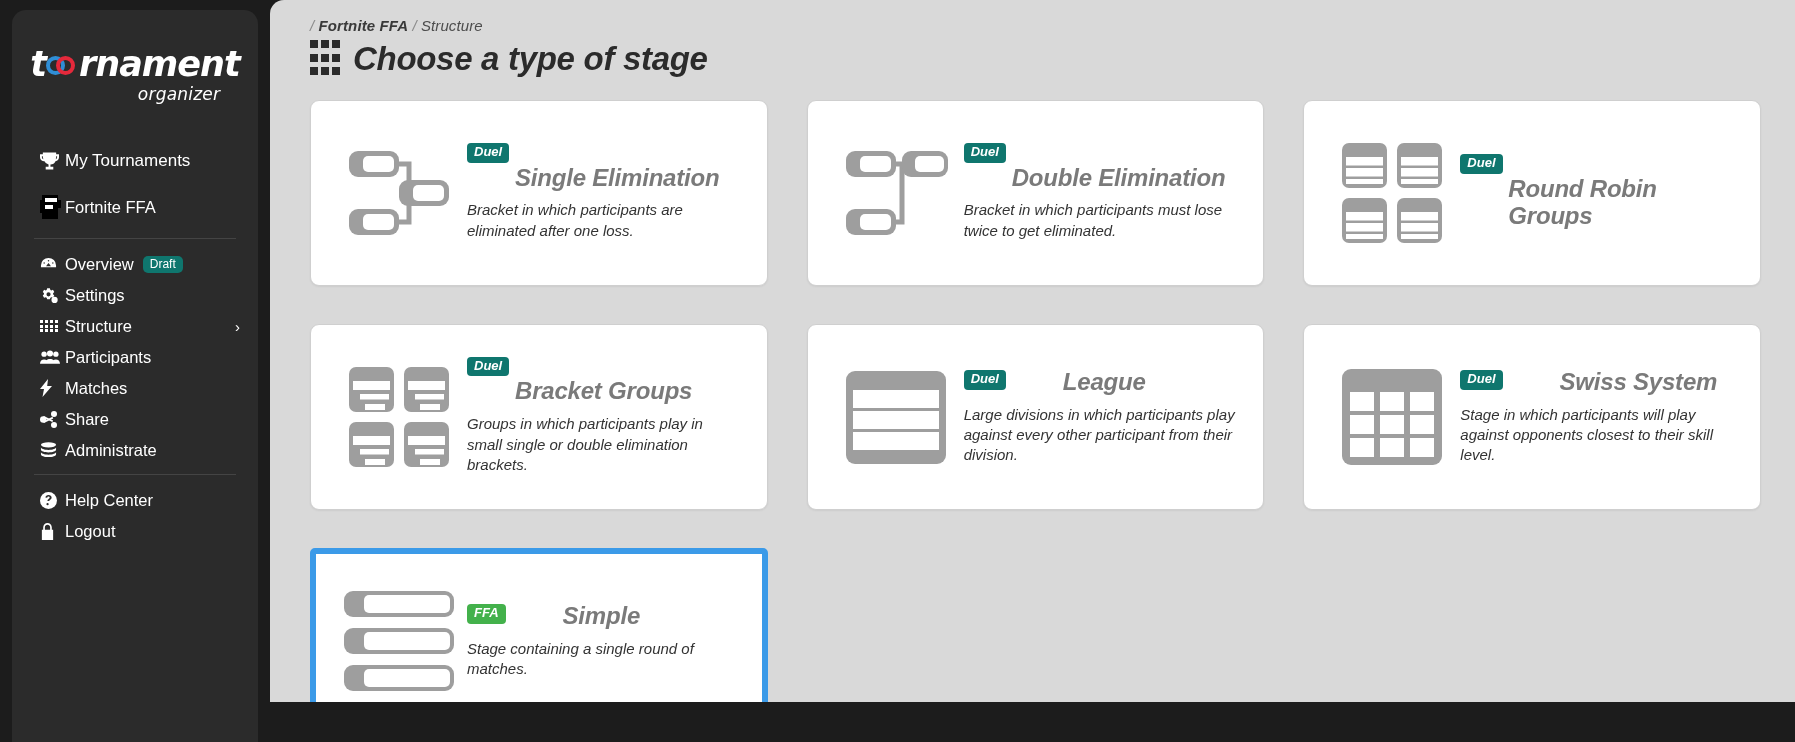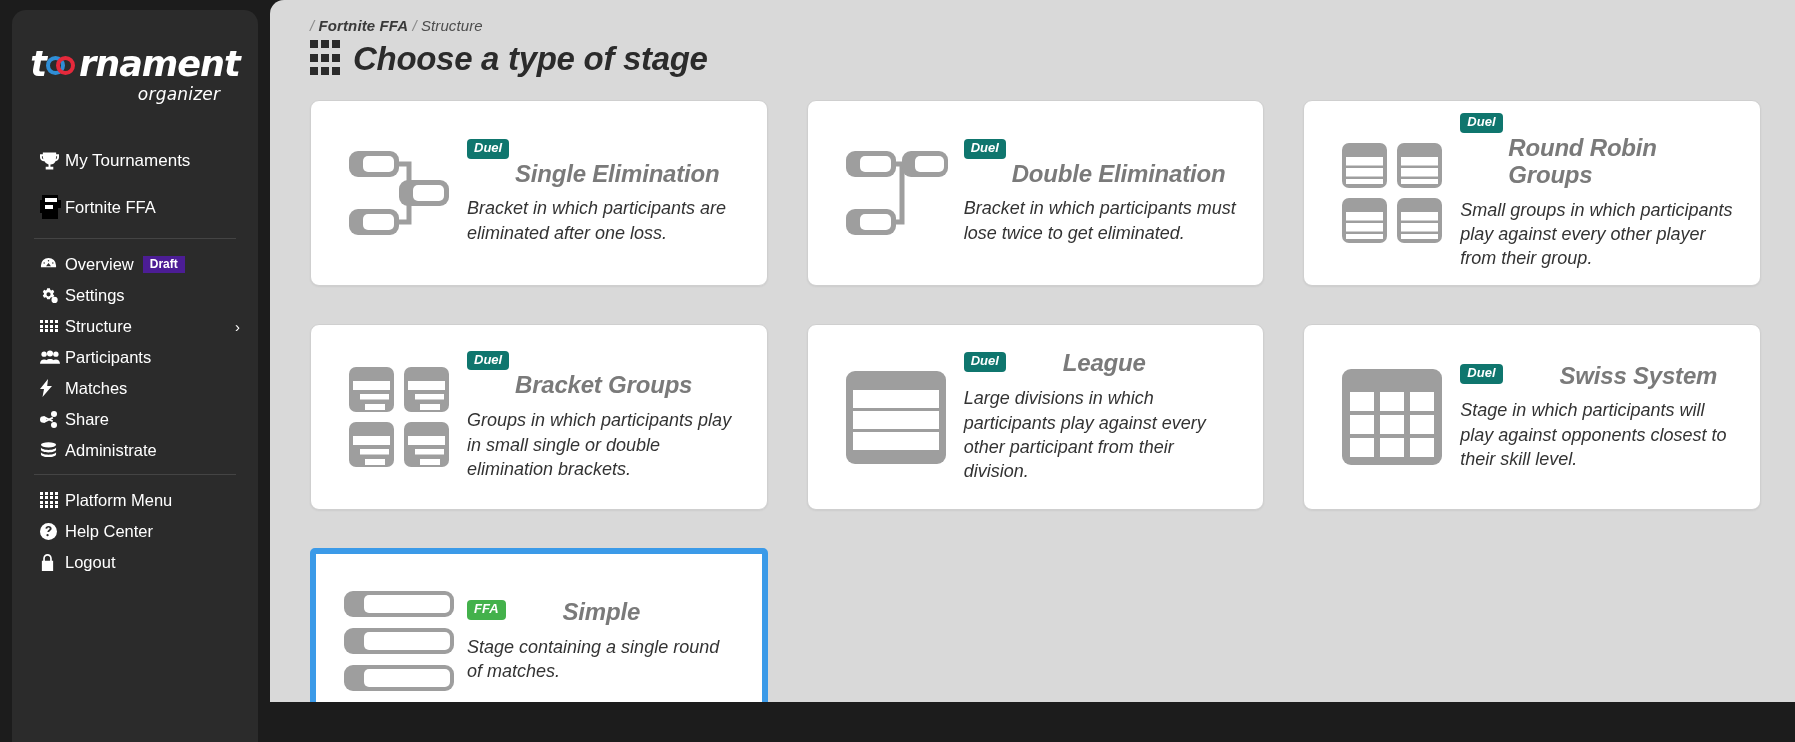--- a/index.html
+++ b/index.html
@@ -63,22 +63,22 @@
   .nav-item.tall { height: 46px; font-size: 17px; font-weight: 400; }
   .nav-item.brand { height: 44px; }
   .brand-ico {
     width: 25px; height: 25px; display: flex; align-items: center; justify-content: center;
   }
   .divider {
     height: 1px; background: #444444;
     margin: 9px 22px 10px 22px;
   }
   .badge-draft {
-    background: #4c1d95; color: #ffffff; font-size: 12px;
-    font-weight: 700; padding: 2px 7px 3px 7px; border-radius: 0;
+    background: #0f766e; color: #ffffff; font-size: 12px;
+    font-weight: 400; padding: 2px 7px 3px 7px; border-radius: 5px;
     margin-left: 9px; line-height: 1;
   }
   .chev { margin-left: auto; color: #ffffff; font-size: 15px; }
   .nav-item.active { }
 
   
   .dotgrid { display: grid; grid-template-columns: repeat(3, 4px); grid-gap: 2px; }
   .dotgrid i { width: 4px; height: 4px; background: #fff; display: block; }
   .dotgrid.g4 { grid-template-columns: repeat(4, 3px); grid-gap: 1.5px; }
   .dotgrid.g4 i { width: 3px; height: 3px; }
@@ -149,21 +149,21 @@
     position: relative; top: -2px;
   }
   .tag.duel { background: #0f766e; }
   .tag.ffa { background: #43b14b; }
   .card-title {
     font-size: 24px; font-weight: 700; color: #7a7a7a;
     letter-spacing: -.2px;
     margin-left: 48px;
   }
   .card-desc {
-    margin-top: 9px; font-size: 18px; color: #333333;
+    margin-top: 9px; font-size: 15px; color: #333333;
     line-height: 1.35; max-width: 295px;
   }
   .card-slot.wide .card-desc { max-width: 300px; }
 </style>
 </head>
 <body>
 
 <div class="app">
 
   <div class="sidebar">
@@ -291,43 +291,20 @@
                 <path d="M1 10.6v2.6C1 14.7 4.6 16 9 16s8-1.3 8-2.8v-2.6c0 1.5-3.6 2.8-8 2.8s-8-1.3-8-2.8z"></path>
               </svg>
           </span>
           <span class="lbl">Administrate</span>
         </div>
       </div>
 
       <div class="divider"></div>
 
       <div class="nav">
-        <div class="nav-item">
-          <span class="ico">
-            <span class="dotgrid g4" style="grid-template-columns:repeat(4,3.4px);">
-              <i></i>
-                <i></i>
-                <i></i>
-                <i></i>
-              <i></i>
-                <i></i>
-                <i></i>
-                <i></i>
-              <i></i>
-                <i></i>
-                <i></i>
-                <i></i>
-              <i></i>
-                <i></i>
-                <i></i>
-                <i></i>
-            </span>
-          </span>
-          <span class="lbl">Platform Menu</span>
-        </div>
         <div class="nav-item">
           <span class="ico">
             <svg width="17" height="17" viewBox="0 0 18 18" fill="#fff">
                 <circle cx="9" cy="9" r="9"></circle>
                 <path d="M9 3.2c-1.9 0-3.1 1-3.3 2.5l1.9.3c.1-.8.6-1.2 1.4-1.2.7 0 1.2.4 1.2 1 0 .6-.3.9-1.1 1.5-.9.6-1.3 1.2-1.2 2.3h1.9c0-.6.2-.9 1-1.5 1-.7 1.5-1.3 1.5-2.4 0-1.5-1.3-2.5-3.3-2.5zM8 11.7a1.2 1.2 0 1 0 0 2.4 1.2 1.2 0 0 0 0-2.4z" fill="#2b2b2b"></path>
               </svg>
           </span>
           <span class="lbl">Help Center</span>
         </div>
         <div class="nav-item">
@@ -447,21 +424,20 @@
                 <rect x="59" y="80" width="37" height="8.5" fill="#fff"></rect>
                 <rect x="59" y="91" width="37" height="5" fill="#fff"></rect>
               </g>
             </svg>
           </div>
           <div class="card-body">
             <div class="card-head">
               <span class="tag duel">Duel</span>
               <span class="card-title">Round Robin Groups</span>
             </div>
-            <div class="card-desc">Small groups in which participants play against every other player from their group.</div>
           </div>
         </div>
       </div>
 
       <div class="card-slot">
         <div class="card">
           <div class="card-icon">
             <svg width="100" height="100" viewBox="0 0 100 100">
               <g>
                 <rect x="0" y="0" width="45" height="45" rx="7" fill="#9e9e9e"></rect>

